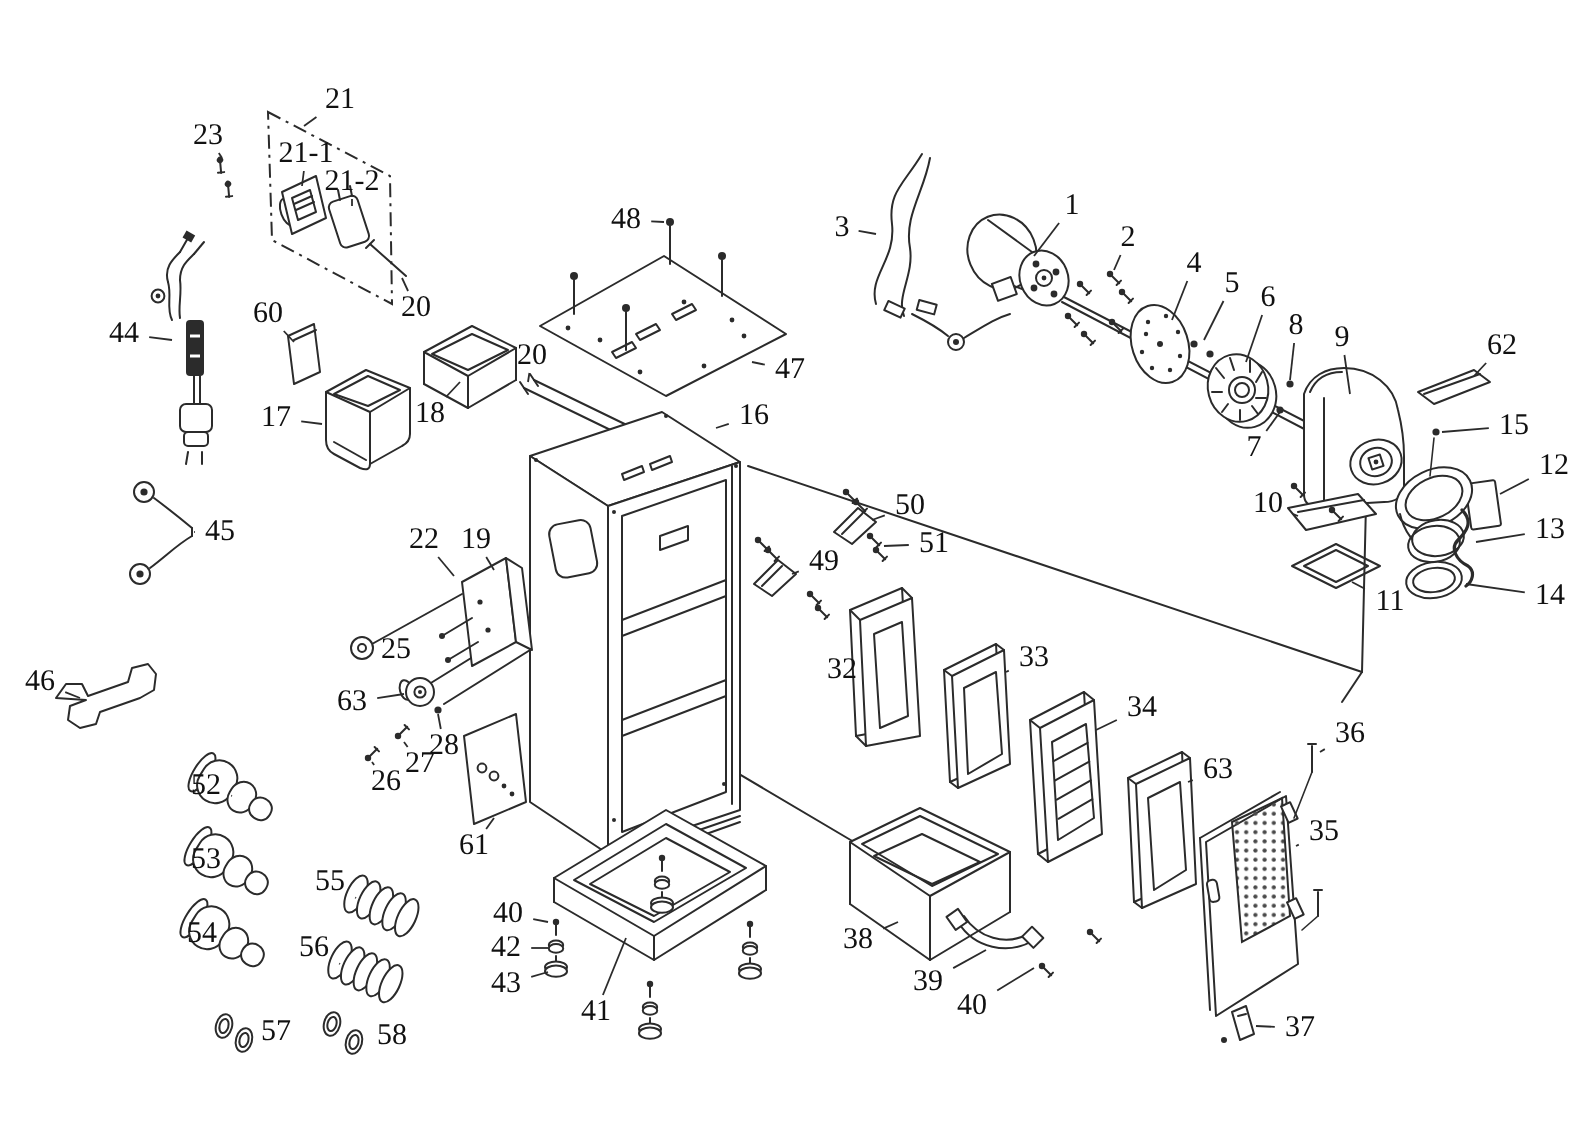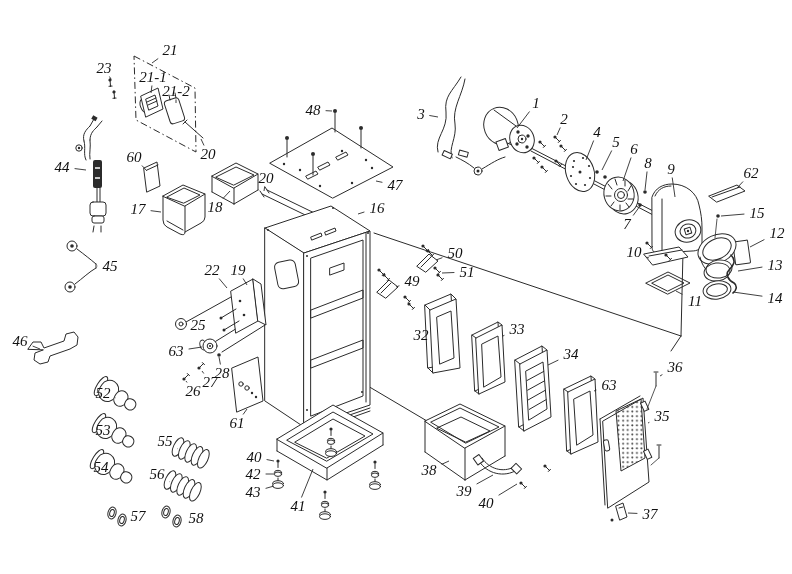--- a/index.html
+++ b/index.html
@@ -1,17 +1,17 @@
 <!DOCTYPE html>
 <html><head>
 <meta charset="utf-8">
 <style>
   html,body{margin:0;padding:0;background:#fff;}
   .stage{position:relative;width:792px;height:574px;background:#fff;overflow:hidden;
-         font-family:"Liberation Serif", serif;font-style:italic;}
+         font-family:"Liberation Serif", serif;}
   svg{display:block}
   .s{fill:none;stroke:#2b2b2b;stroke-width:1;stroke-linecap:round;stroke-linejoin:round;}
   .w{fill:#ffffff;stroke:#2b2b2b;stroke-width:1;stroke-linecap:round;stroke-linejoin:round;}
   .k{fill:#2b2b2b;stroke:none;}
   .dd{fill:none;stroke:#2b2b2b;stroke-width:1;stroke-dasharray:7 3 1.5 3;}
   .thin{stroke-width:.8;}
   .cl{font-family:"Liberation Serif", serif;font-size:15px;fill:#111;}
 </style>
 </head>
 <body>

